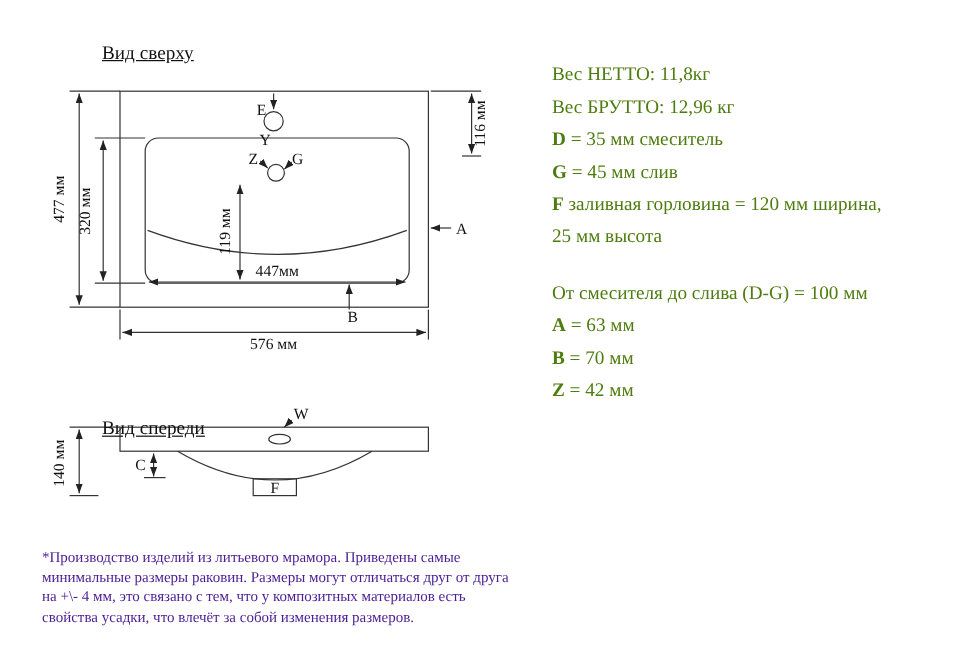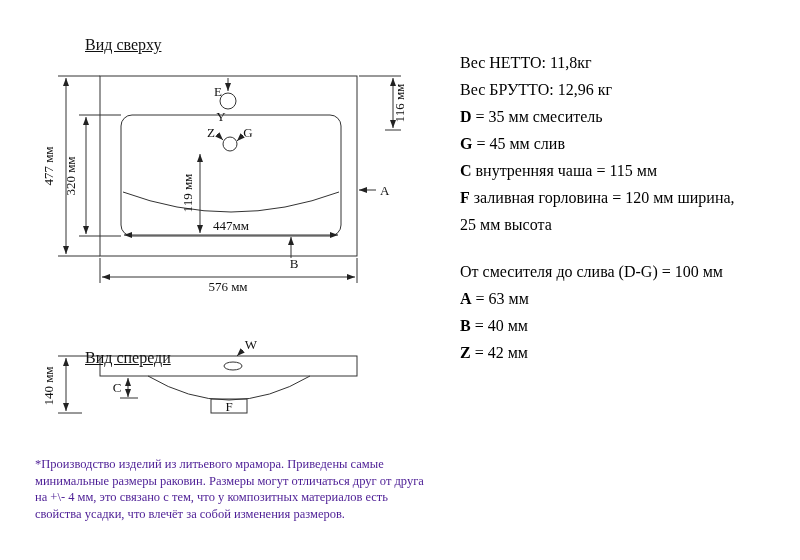--- a/index.html
+++ b/index.html
@@ -12,21 +12,21 @@
   .view-title { position:absolute; font-size:16px; color:#111;text-decoration:underline; }
   #title-top   { left:85px; top:36px; }
   #title-front { left:85px; top:319px;margin-top:30px; }
   #drawing { position:absolute; left:0; top:0; }
   #drawing .ln   { stroke:#333; fill:none; stroke-width:1; }
   #drawing .dim  { font-family:"Liberation Serif","DejaVu Serif",serif; font-size:13px; fill:#111; stroke:none; }
   #footnote {
     position:absolute; left:35px; top:456px; width:392px;
     font-size:12.5px; line-height:16.5px; color:#4c1d95;
   }
-  #specs { position:absolute; left:460px; top:49px; width:322px; font-size:16px; color:#000000; }
+  #specs { position:absolute; left:460px; top:49px; width:322px; font-size:16px; color:#4d7c0f; }
   .spec-line { line-height:27px; white-space:nowrap; }
   .spec-line.gap { margin-top:20px; }
   .sb { font-weight:bold; }
 </style>
 </head>
 <body>
 
 <div id="page">
 
   <svg id="drawing" width="430" height="450" viewBox="0 0 430 450" xmlns="http://www.w3.org/2000/svg">
@@ -106,24 +106,23 @@
   </svg>
 
   <div id="title-top" class="view-title">Вид сверху</div>
   <div id="title-front" class="view-title">Вид спереди</div>
 
   <div id="specs">
     <div class="spec-line"><span class="sb"></span><span>Вес НЕТТО: 11,8кг</span></div>
     <div class="spec-line"><span class="sb"></span><span>Вес БРУТТО: 12,96 кг</span></div>
     <div class="spec-line"><span class="sb">D</span><span> = 35 мм смеситель</span></div>
     <div class="spec-line"><span class="sb">G</span><span> = 45 мм слив</span></div>
-    <div class="spec-line"><span class="sb">C</span><span> внутренняя чаша = 115 мм</span></div>
     <div class="spec-line"><span class="sb">F</span><span> заливная горловина = 120 мм ширина,</span></div>
     <div class="spec-line"><span class="sb"></span><span>25 мм высота</span></div>
     <div class="spec-line gap"><span class="sb"></span><span>От смесителя до слива (D-G) = 100 мм</span></div>
     <div class="spec-line"><span class="sb">A</span><span> = 63 мм</span></div>
-    <div class="spec-line"><span class="sb">B</span><span> = 40 мм</span></div>
+    <div class="spec-line"><span class="sb">B</span><span> = 70 мм</span></div>
     <div class="spec-line"><span class="sb">Z</span><span> = 42 мм</span></div>
   </div>
 
   <div id="footnote">*Производство изделий из литьевого мрамора. Приведены самые минимальные размеры раковин. Размеры могут отличаться друг от друга на +\- 4 мм, это связано с тем, что у композитных материалов есть свойства усадки, что влечёт за собой изменения размеров.</div>
 
 </div>
 
 </body></html>

